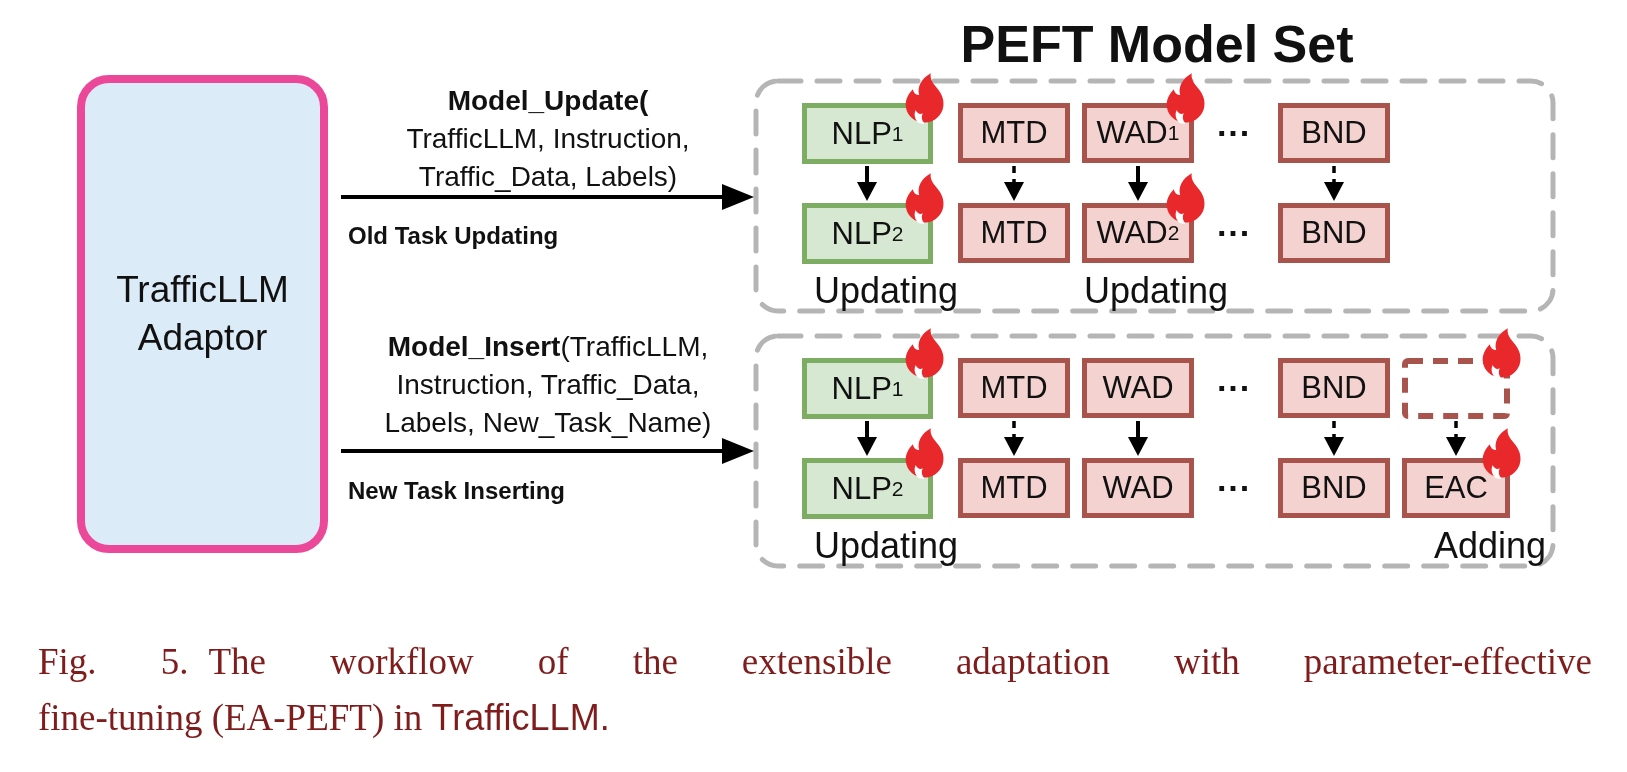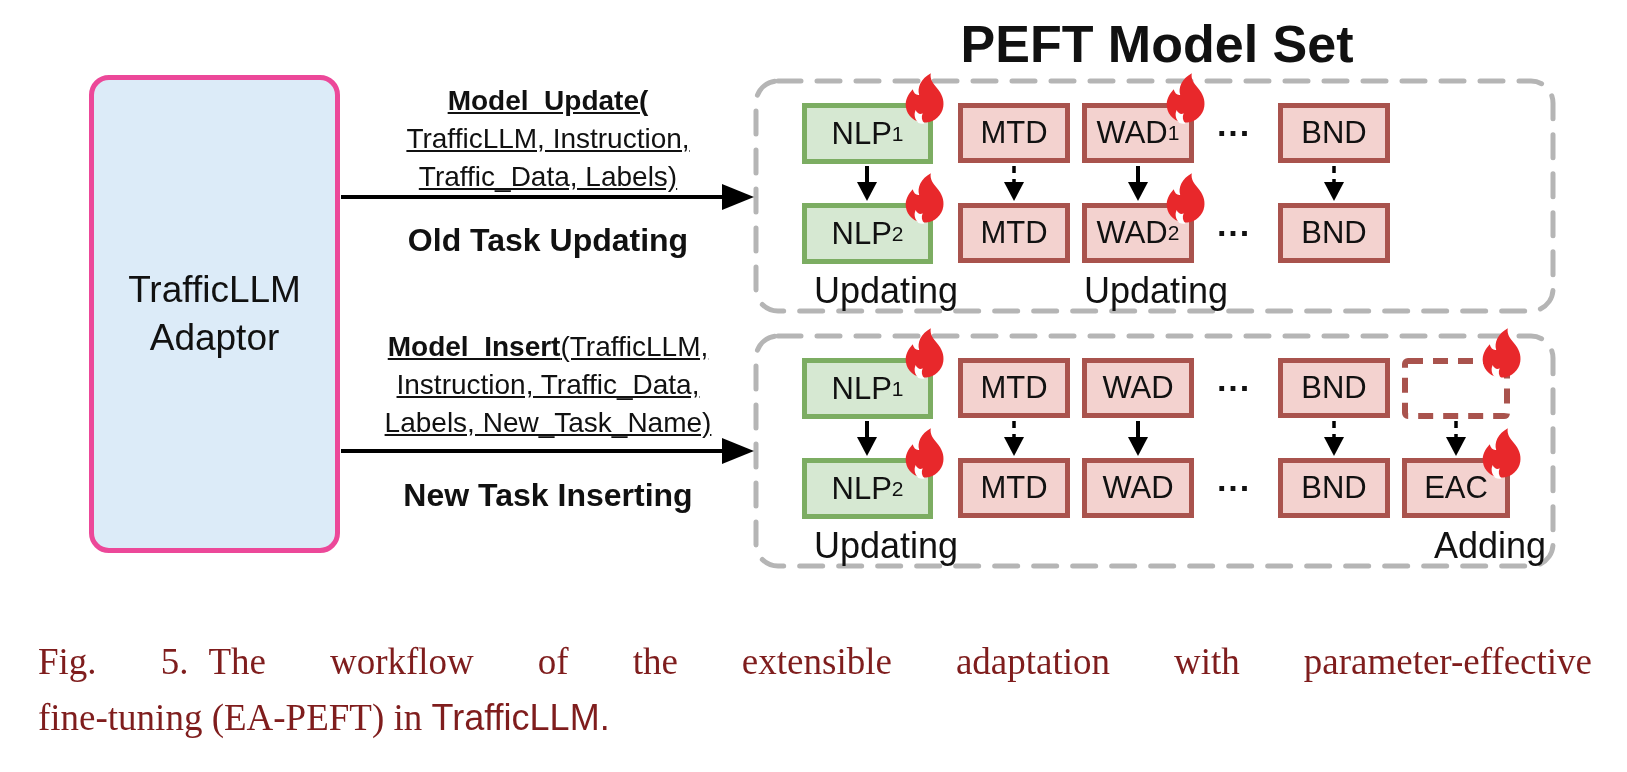--- a/index.html
+++ b/index.html
@@ -5,36 +5,36 @@
   html,body { margin:0; padding:0; background:#ffffff; }
   .stage {
     position:relative; width:1627px; height:772px; background:#ffffff;
     font-family:"Liberation Sans","DejaVu Sans",sans-serif; color:#111;
     overflow:hidden;
   }
   .overlay { position:absolute; left:0; top:0; z-index:1; }
 
   
   .adaptor {
-    position:absolute; left:89px; top:75px; width:251px; height:478px;
-    box-sizing:border-box; background:#dcebf8; border:5px solid #ec4899;
-    border-radius:20px; display:flex; flex-direction:column;
+    position:absolute; left:77px; top:75px; width:251px; height:478px;
+    box-sizing:border-box; background:#dcebf8; border:8px solid #ec4899;
+    border-radius:32px; display:flex; flex-direction:column;
     align-items:center; justify-content:center; z-index:2;
     font-size:37px; line-height:48px; text-align:center;
   }
 
   
   .callblock {
     position:absolute; left:348px; width:400px; text-align:center;
-    font-size:28px; line-height:38px; z-index:2;text-decoration:underline;
+    font-size:28px; line-height:38px; z-index:2;
   }
   .callblock b { font-weight:bold; }
   .flowlabel {
-    position:absolute; left:348px; width:400px; text-align:center;
-    font-size:32px; font-weight:bold; z-index:2;
+    position:absolute; left:348px; width:400px; 
+    font-size:24px; font-weight:bold; z-index:2;
   }
 
   .peft-title {
     position:absolute; left:957px; top:14px; width:400px; text-align:center;
     font-size:52px; font-weight:bold; z-index:2;
   }
 
   
   .mbox {
     position:absolute; box-sizing:border-box; z-index:2;

